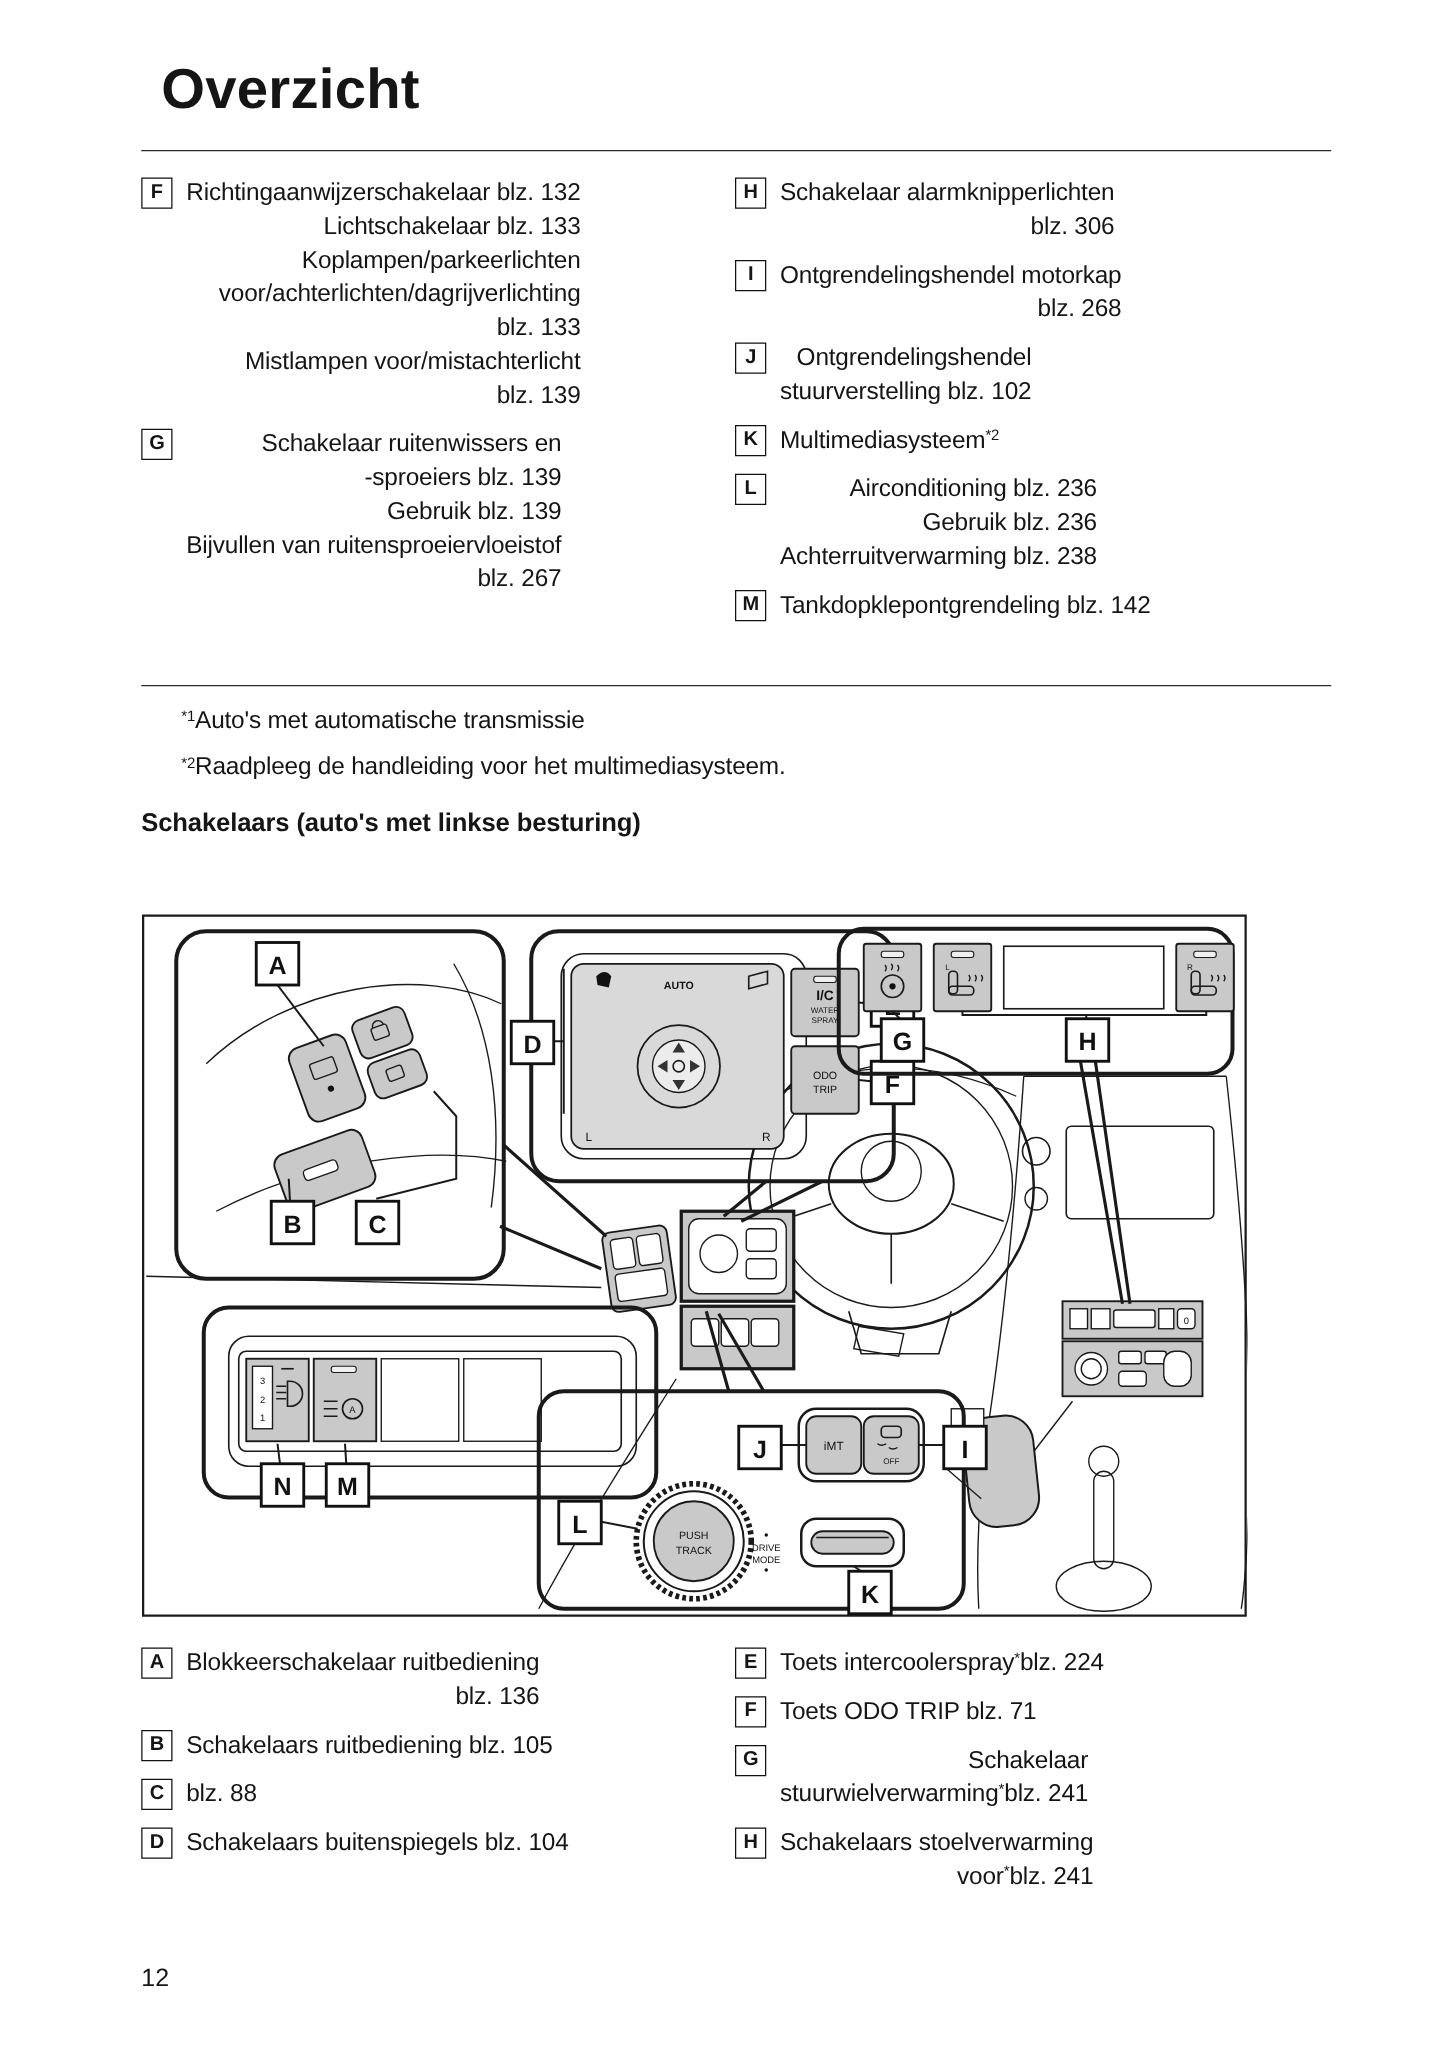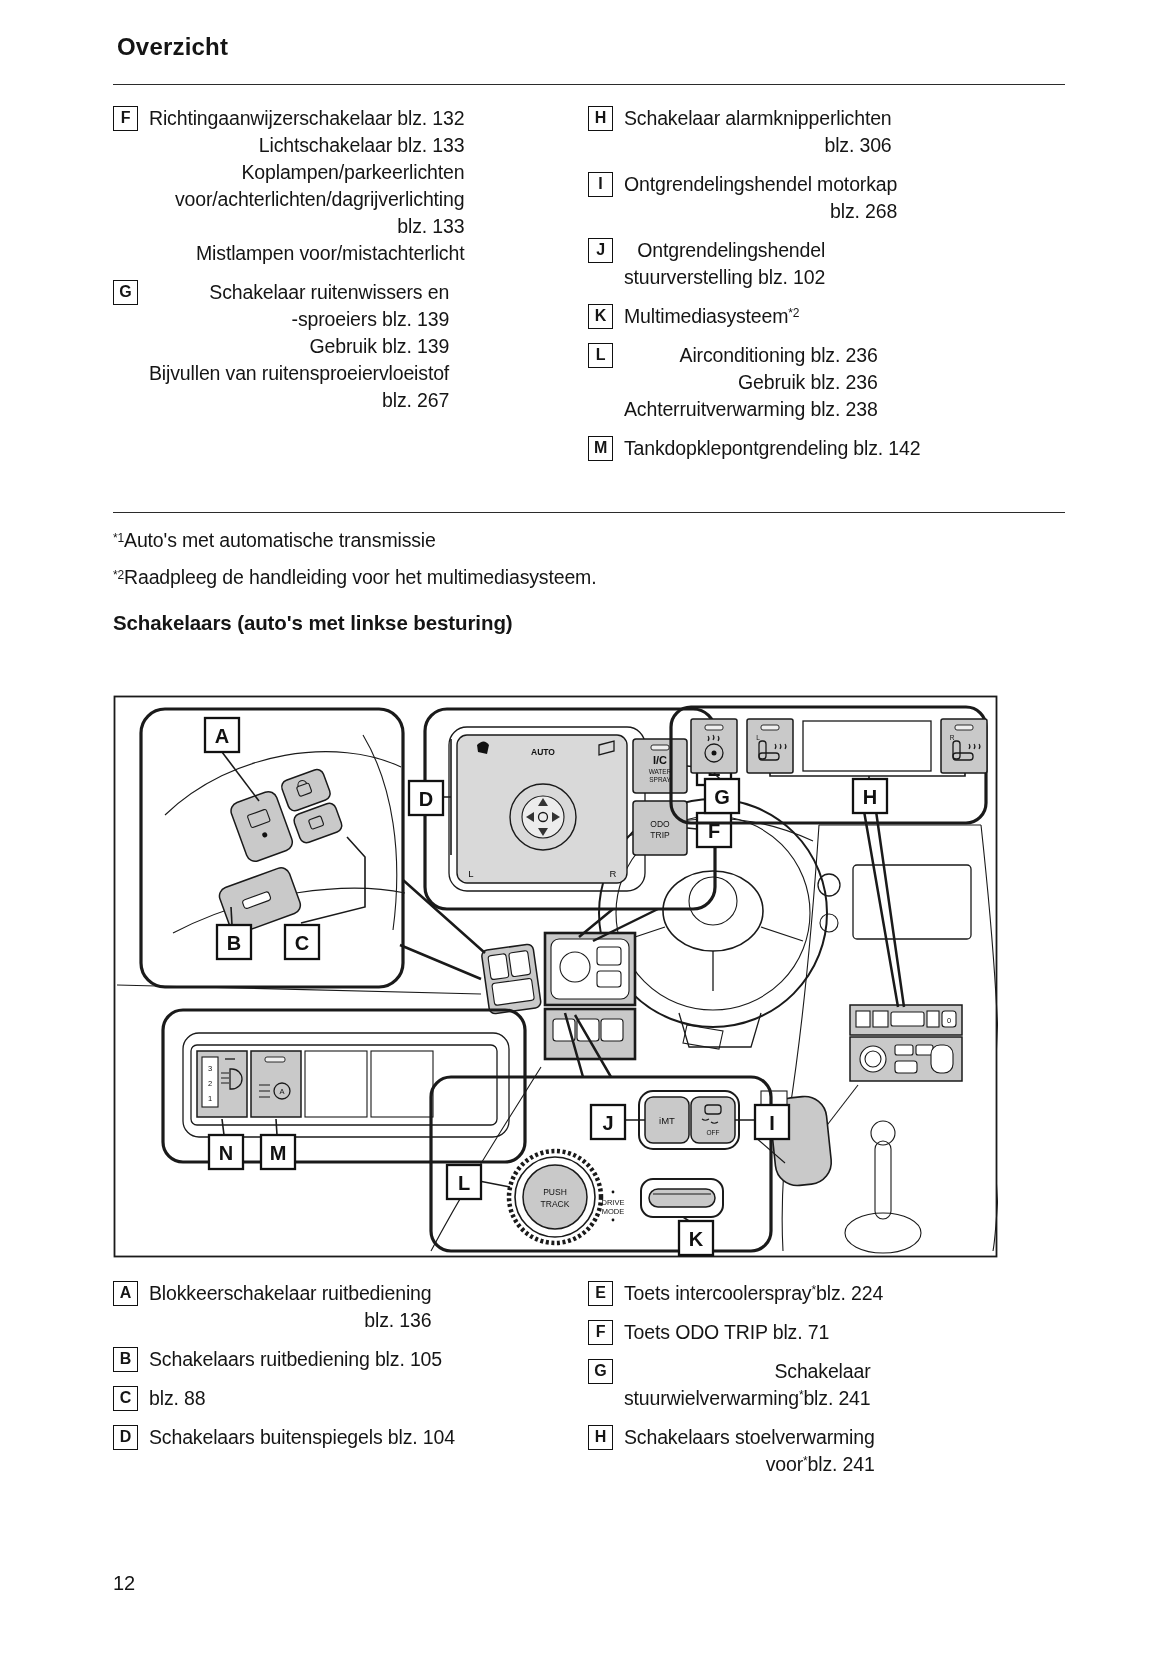--- a/index.html
+++ b/index.html
@@ -2,35 +2,35 @@
 <html><head>
 <meta charset="utf-8">
 <style>
   html,body{margin:0;padding:0;background:#fff;}
   body{
     width:1165px;height:1653px;position:relative;
     font-family:"Liberation Sans","DejaVu Sans",sans-serif;
     color:#151515;-webkit-font-smoothing:antialiased;
   }
   .content{padding:0 100px 0 113px;}
-  .page-title{font-size:24px;font-weight:700;letter-spacing:.2px;margin:4px;padding-top:30px;line-height:1.1;}
+  .page-title{font-size:45px;font-weight:700;letter-spacing:.2px;margin:16px;padding-top:30px;line-height:1.1;}
   .rule{border:none;border-top:1.7px solid #2b2b2b;margin:0;}
   .rule-1{margin-top:24px;}
   .rule-2{margin-top:38px;}
   .legend-cols{display:flex;margin-top:20px;}
   .legend-col-left{width:475px;flex:0 0 auto;}
   .legend-col-right{flex:1;}
   .legend-item{display:flex;margin-bottom:12px;font-size:19.5px;line-height:27px;letter-spacing:-.15px;}
   .badge{flex:0 0 auto;width:25px;height:25px;box-sizing:border-box;border:1.9px solid #111;
     font-weight:700;font-size:16px;line-height:21px;text-align:center;margin:1px 11px 0 0;}
   .lines{min-width:0;text-align:right;}
   .lines .line{white-space:nowrap;}
   sup{font-size:12px;line-height:0;vertical-align:6px;}
   .footnotes{margin-top:14px;}
-  .footnote{font-size:19.5px;line-height:27px;margin-top:10px;letter-spacing:-.15px;}
+  .footnote{font-size:19.5px;line-height:27px;margin-top:10px;letter-spacing:-.15px;margin-left:32px;}
   .footnote sup{vertical-align:5px;}
   .section-heading{font-size:20.5px;font-weight:700;margin:20px 0 0;letter-spacing:-.1px;}
   .diagram-wrap{margin-top:60px;}
   .bottom-legend{margin-top:18px;}
   .page-number{position:absolute;left:113px;top:1572px;font-size:20px;font-weight:400;}
   
   svg text{font-family:"Liberation Sans","DejaVu Sans",sans-serif;fill:#111;}
   .l1{fill:none;stroke:#1a1a1a;stroke-width:1.1;}
   .l12{fill:none;stroke:#1a1a1a;stroke-width:1.3;}
   .l15{fill:none;stroke:#1a1a1a;stroke-width:1.6;}
@@ -60,20 +60,21 @@
     <div class="legend-col-left">
       <div class="legend-item">
         <span class="badge">F</span>
         <div class="lines">
             <div class="line">Richtingaanwijzerschakelaar blz. 132</div>
             <div class="line">Lichtschakelaar blz. 133</div>
             <div class="line">Koplampen/parkeerlichten</div>
             <div class="line">voor/achterlichten/dagrijverlichting</div>
             <div class="line">blz. 133</div>
             <div class="line">Mistlampen voor/mistachterlicht</div>
+            <div class="line">blz. 139</div>
           </div>
       </div>
       <div class="legend-item">
         <span class="badge">G</span>
         <div class="lines">
             <div class="line">Schakelaar ruitenwissers en</div>
             <div class="line">-sproeiers blz. 139</div>
             <div class="line">Gebruik blz. 139</div>
             <div class="line">Bijvullen van ruitensproeiervloeistof</div>
             <div class="line">blz. 267</div>

